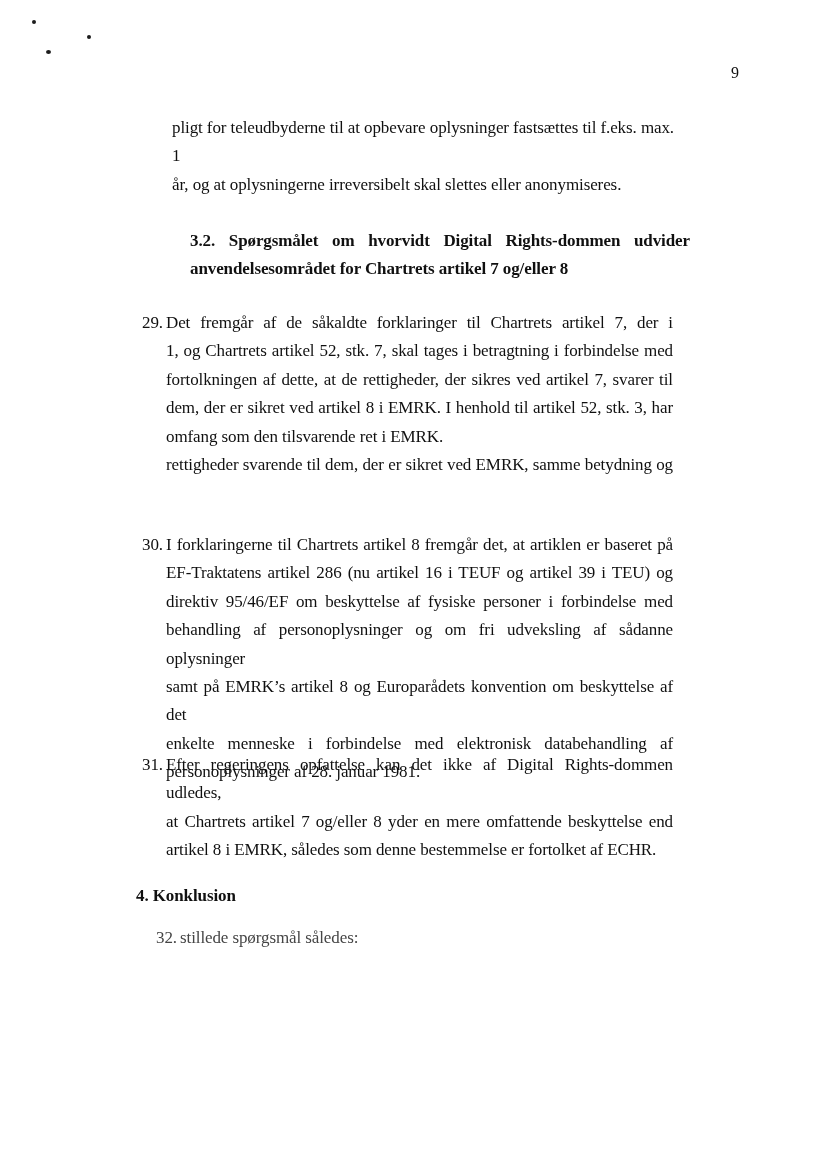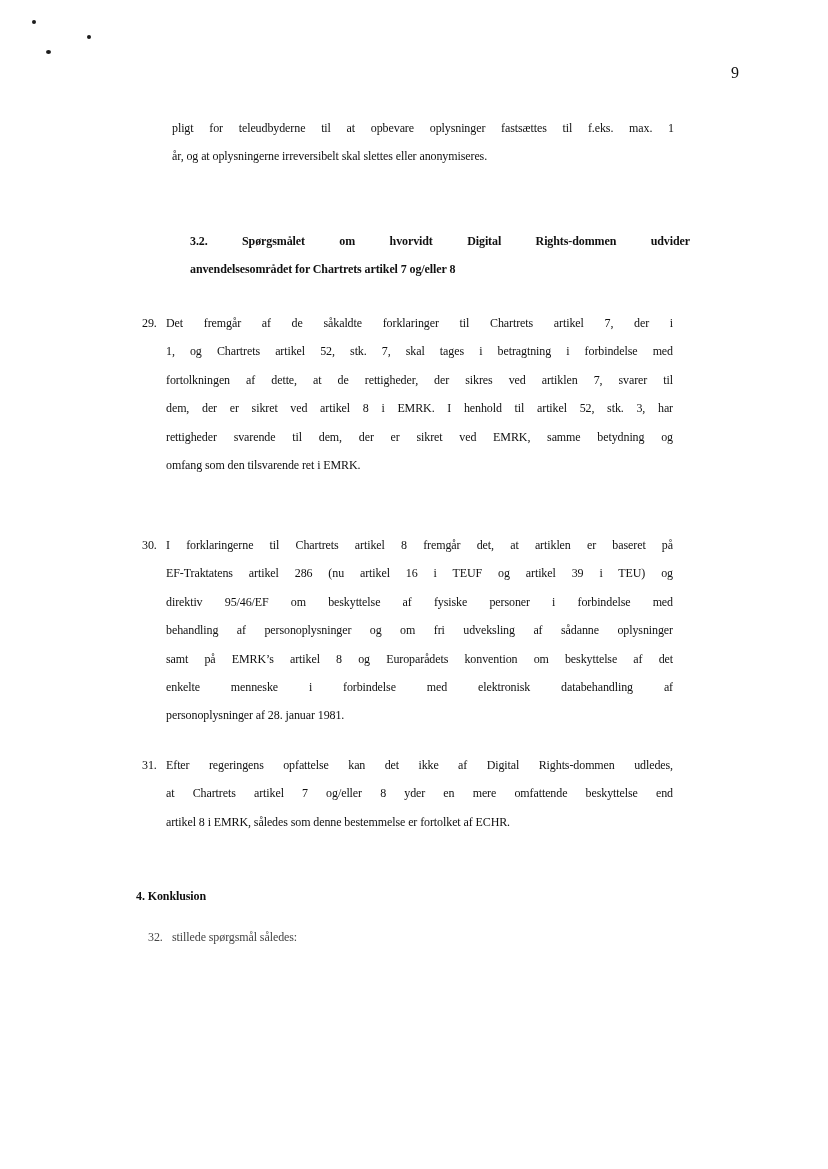--- a/index.html
+++ b/index.html
@@ -6,21 +6,21 @@
   .page{
     position:relative;
     width:828px;height:1169px;
     background:#ffffff;
     font-family:"Liberation Serif","DejaVu Serif",serif;
     color:#101010;
     overflow:hidden;
   }
   .block{
     position:absolute;
-    font-size:12px;
+    font-size:17px;
     line-height:28.4px;
     letter-spacing:-0.1px;
   }
   .line{display:block;white-space:nowrap;}
   .j{text-align:justify;text-align-last:justify;white-space:normal;}
   .bold{font-weight:bold;}
   .numbered{display:flex;align-items:flex-start;}
   .num{flex:0 0 24px;}
   .lines{flex:1 1 auto;min-width:0;}
   .faded{color:#454545;filter:blur(0.35px);}
@@ -46,24 +46,24 @@
   <div class="block bold" style="left:190px;top:227px;width:500px;">
     <span class="line j">3.2. Spørgsmålet om hvorvidt Digital Rights-dommen udvider</span>
     <span class="line">anvendelsesområdet for Chartrets artikel 7 og/eller 8</span>
   </div>
 
   <div class="block numbered" style="left:142px;top:309px;width:531px;">
     <div class="num">29.</div>
     <div class="lines">
       <span class="line j">Det fremgår af de såkaldte forklaringer til Chartrets artikel 7, der i</span>
       <span class="line j">1, og Chartrets artikel 52, stk. 7, skal tages i betragtning i forbindelse med</span>
-      <span class="line j">fortolkningen af dette, at de rettigheder, der sikres ved artiklen 7, svarer til</span>
+      <span class="line j">fortolkningen af dette, at de rettigheder, der sikres ved artikel 7, svarer til</span>
       <span class="line j">dem, der er sikret ved artikel 8 i EMRK. I henhold til artikel 52, stk. 3, har</span>
+      <span class="line">omfang som den tilsvarende ret i EMRK.</span>
       <span class="line j">rettigheder svarende til dem, der er sikret ved EMRK, samme betydning og</span>
-      <span class="line">omfang som den tilsvarende ret i EMRK.</span>
     </div>
   </div>
 
   <div class="block numbered" style="left:142px;top:531px;width:531px;">
     <div class="num">30.</div>
     <div class="lines">
       <span class="line j">I forklaringerne til Chartrets artikel 8 fremgår det, at artiklen er baseret på</span>
       <span class="line j">EF-Traktatens artikel 286 (nu artikel 16 i TEUF og artikel 39 i TEU) og</span>
       <span class="line j">direktiv 95/46/EF om beskyttelse af fysiske personer i forbindelse med</span>
       <span class="line j">behandling af personoplysninger og om fri udveksling af sådanne oplysninger</span>
@@ -79,20 +79,20 @@
       <span class="line j">Efter regeringens opfattelse kan det ikke af Digital Rights-dommen udledes,</span>
       <span class="line j">at Chartrets artikel 7 og/eller 8 yder en mere omfattende beskyttelse end</span>
       <span class="line">artikel 8 i EMRK, således som denne bestemmelse er fortolket af ECHR.</span>
     </div>
   </div>
 
   <div class="block bold" style="left:136px;top:867px;width:400px;margin-top:15px;">
     <span class="line">4. Konklusion</span>
   </div>
 
-  <div class="block numbered faded" style="left:148px;top:922px;width:523px;line-height:31px;">
+  <div class="block numbered faded" style="left:156px;top:922px;width:523px;line-height:31px;">
     <div class="num">32.</div>
     <div class="lines">
       <span class="line">stillede spørgsmål således:</span>
     </div>
   </div>
 
 </div>
 
 </body></html>

